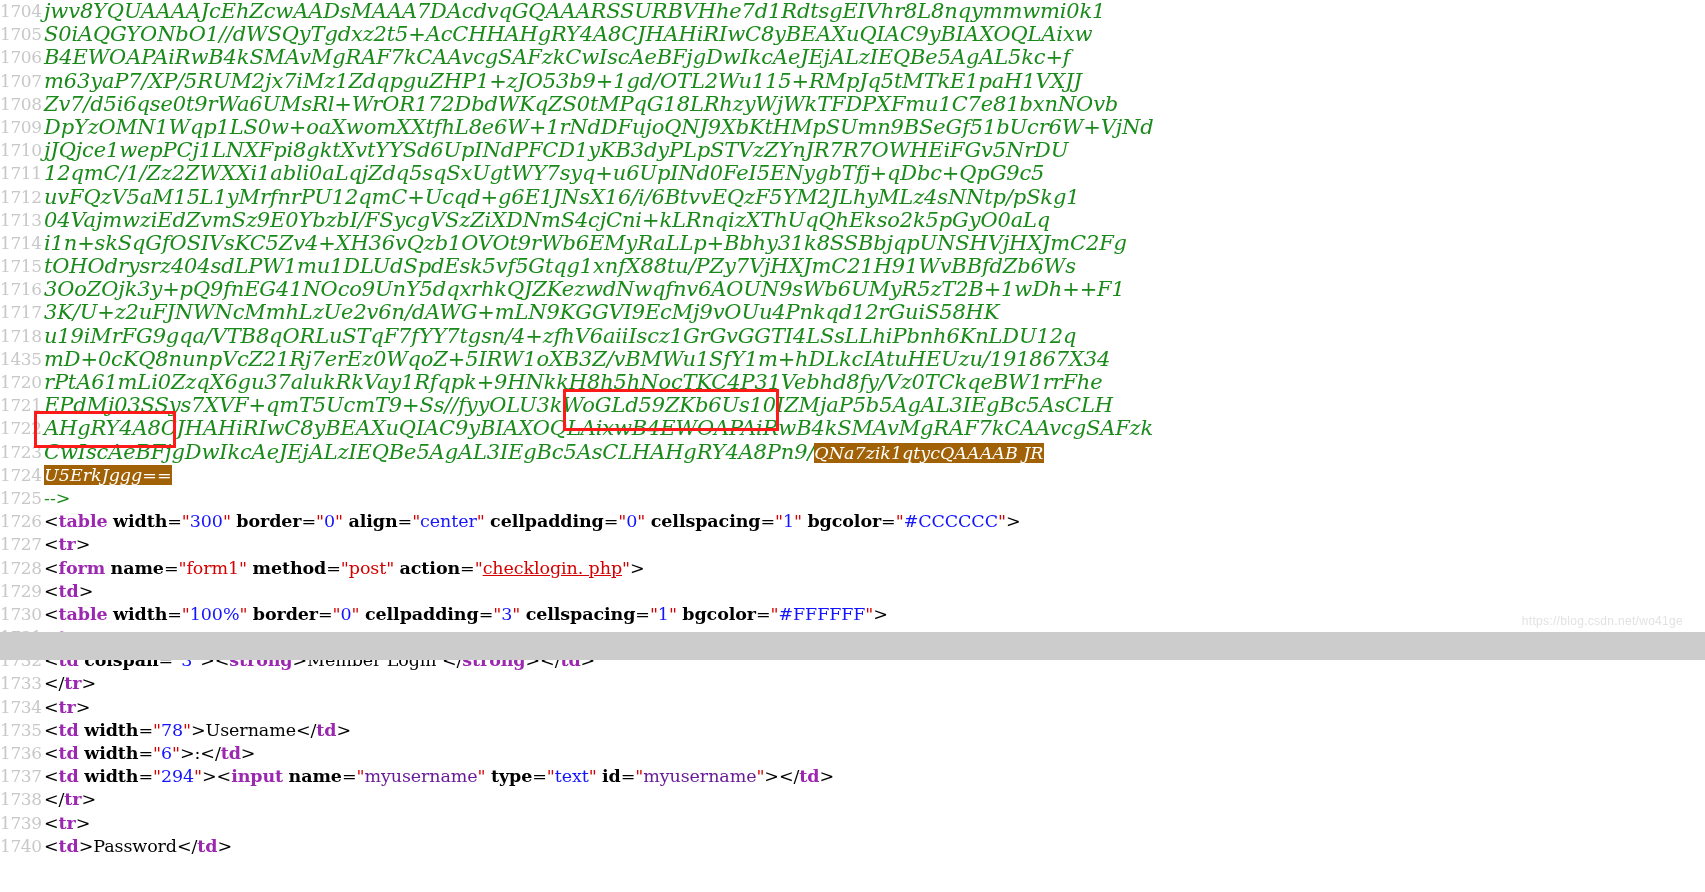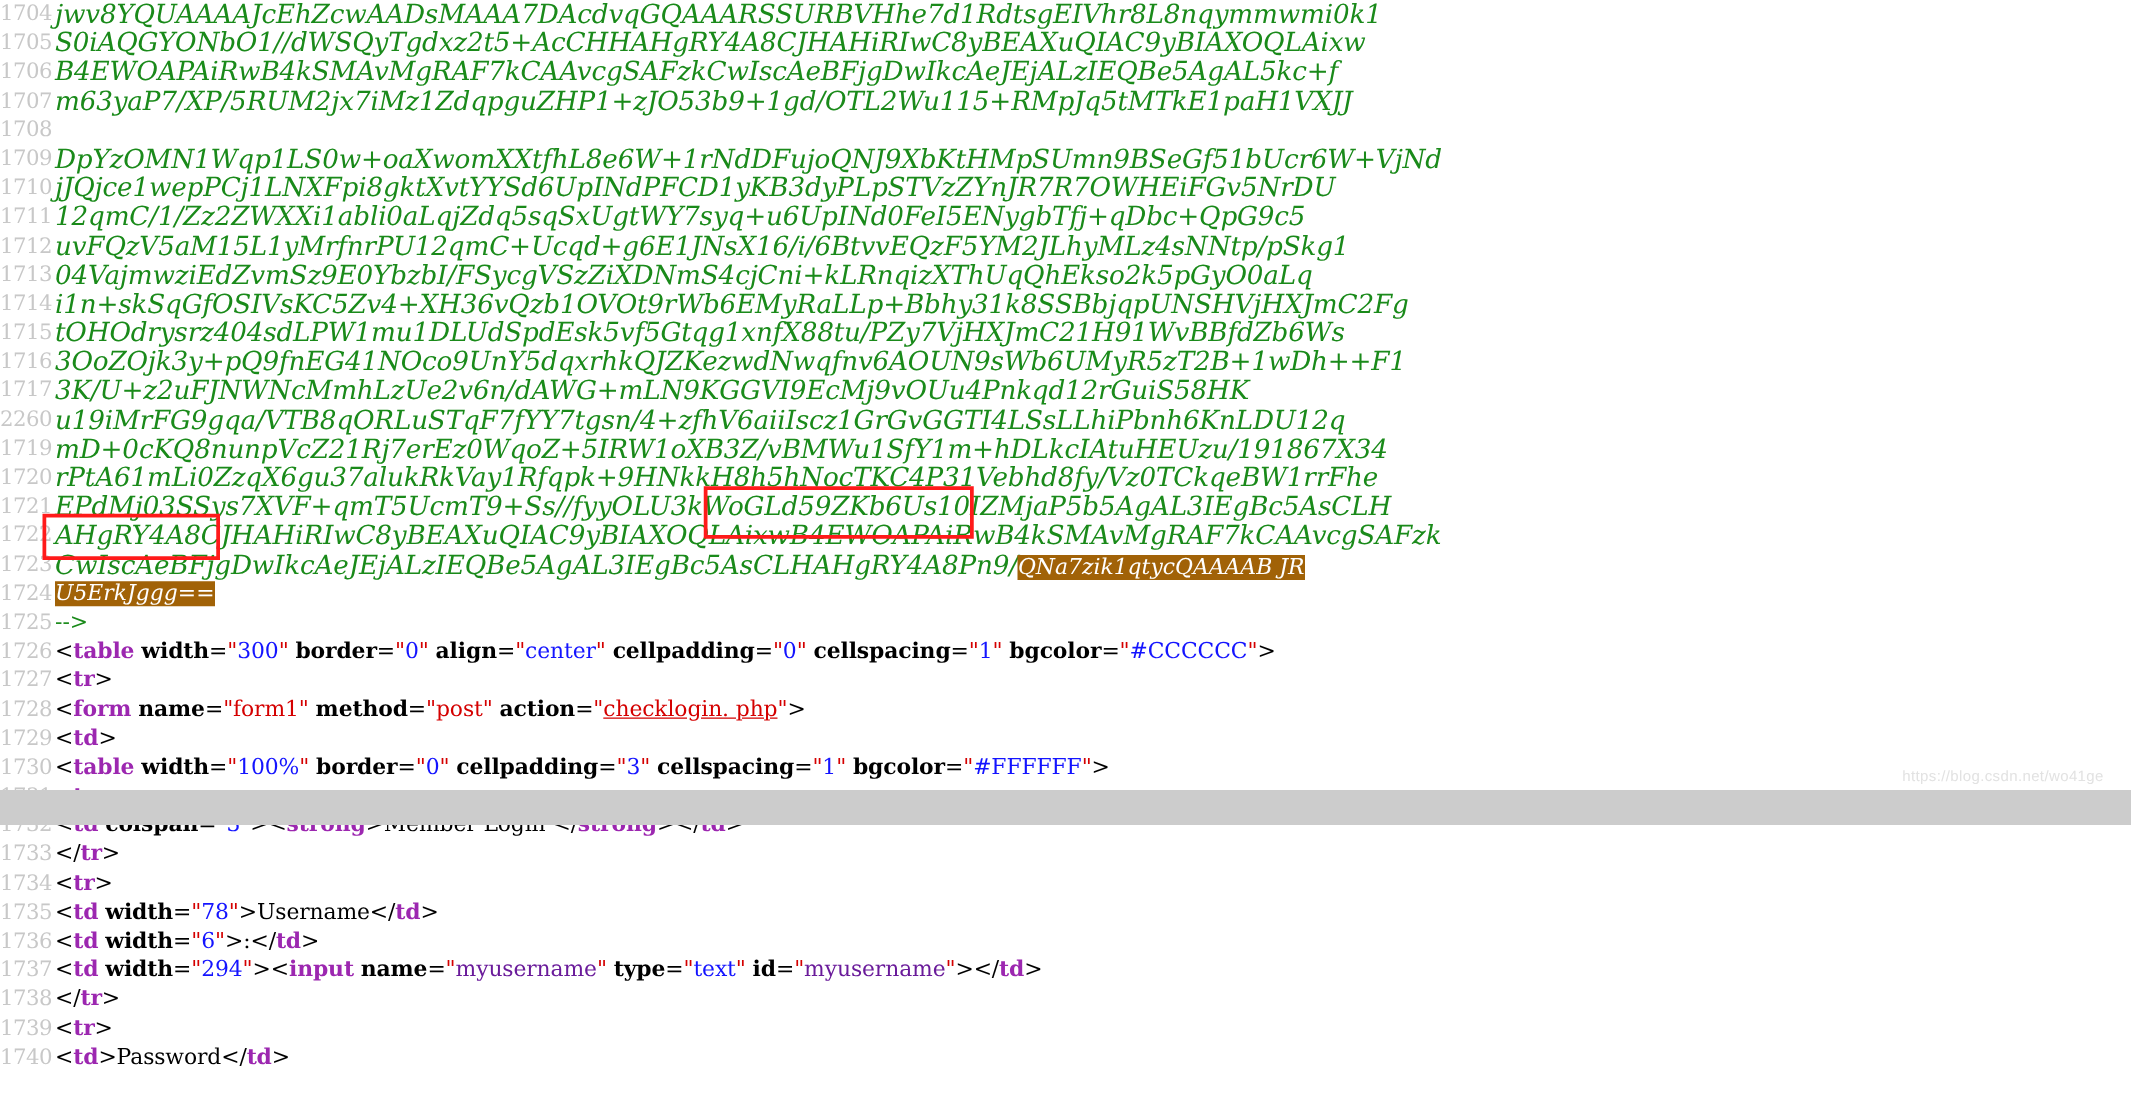--- a/index.html
+++ b/index.html
@@ -54,32 +54,32 @@
 <body>
 
 <div id="root">
 
   <div class="code-area">
     <div id="b64-lines">
         <div class="line"><div class="gutter">1704</div><div class="content"><span class="b64">jwv8YQUAAAAJcEhZcwAADsMAAA7DAcdvqGQAAARSSURBVHhe7d1RdtsgEIVhr8L8nqymmwmi0k1</span></div></div>
         <div class="line"><div class="gutter">1705</div><div class="content"><span class="b64">S0iAQGYONbO1//dWSQyTgdxz2t5+AcCHHAHgRY4A8CJHAHiRIwC8yBEAXuQIAC9yBIAXOQLAixw</span></div></div>
         <div class="line"><div class="gutter">1706</div><div class="content"><span class="b64">B4EWOAPAiRwB4kSMAvMgRAF7kCAAvcgSAFzkCwIscAeBFjgDwIkcAeJEjALzIEQBe5AgAL5kc+f</span></div></div>
         <div class="line"><div class="gutter">1707</div><div class="content"><span class="b64">m63yaP7/XP/5RUM2jx7iMz1ZdqpguZHP1+zJO53b9+1gd/OTL2Wu115+RMpJq5tMTkE1paH1VXJJ</span></div></div>
-        <div class="line"><div class="gutter">1708</div></div>
+        <div class="line"><div class="gutter">1708</div><div class="content"><span class="b64">Zv7/d5i6qse0t9rWa6UMsRl+WrOR172DbdWKqZS0tMPqG18LRhzyWjWkTFDPXFmu1C7e81bxnNOvb</span></div></div>
         <div class="line"><div class="gutter">1709</div><div class="content"><span class="b64">DpYzOMN1Wqp1LS0w+oaXwomXXtfhL8e6W+1rNdDFujoQNJ9XbKtHMpSUmn9BSeGf51bUcr6W+VjNd</span></div></div>
         <div class="line"><div class="gutter">1710</div><div class="content"><span class="b64">jJQjce1wepPCj1LNXFpi8gktXvtYYSd6UpINdPFCD1yKB3dyPLpSTVzZYnJR7R7OWHEiFGv5NrDU</span></div></div>
         <div class="line"><div class="gutter">1711</div><div class="content"><span class="b64">12qmC/1/Zz2ZWXXi1abli0aLqjZdq5sqSxUgtWY7syq+u6UpINd0FeI5ENygbTfj+qDbc+QpG9c5</span></div></div>
         <div class="line"><div class="gutter">1712</div><div class="content"><span class="b64">uvFQzV5aM15L1yMrfnrPU12qmC+Ucqd+g6E1JNsX16/i/6BtvvEQzF5YM2JLhyMLz4sNNtp/pSkg1</span></div></div>
         <div class="line"><div class="gutter">1713</div><div class="content"><span class="b64">04VajmwziEdZvmSz9E0YbzbI/FSycgVSzZiXDNmS4cjCni+kLRnqizXThUqQhEkso2k5pGyO0aLq</span></div></div>
         <div class="line"><div class="gutter">1714</div><div class="content"><span class="b64">i1n+skSqGfOSIVsKC5Zv4+XH36vQzb1OVOt9rWb6EMyRaLLp+Bbhy31k8SSBbjqpUNSHVjHXJmC2Fg</span></div></div>
         <div class="line"><div class="gutter">1715</div><div class="content"><span class="b64">tOHOdrysrz404sdLPW1mu1DLUdSpdEsk5vf5Gtqg1xnfX88tu/PZy7VjHXJmC21H91WvBBfdZb6Ws</span></div></div>
         <div class="line"><div class="gutter">1716</div><div class="content"><span class="b64">3OoZOjk3y+pQ9fnEG41NOco9UnY5dqxrhkQJZKezwdNwqfnv6AOUN9sWb6UMyR5zT2B+1wDh++F1</span></div></div>
         <div class="line"><div class="gutter">1717</div><div class="content"><span class="b64">3K/U+z2uFJNWNcMmhLzUe2v6n/dAWG+mLN9KGGVI9EcMj9vOUu4Pnkqd12rGuiS58HK</span></div></div>
-        <div class="line"><div class="gutter">2260</div><div class="content"><span class="b64">u19iMrFG9gqa/VTB8qORLuSTqF7fYY7tgsn/4+zfhV6aiiIscz1GrGvGGTI4LSsLLhiPbnh6KnLDU12q</span></div></div>
-        <div class="line"><div class="gutter">1719</div><div class="content"><span class="b64">mD+0cKQ8nunpVcZ21Rj7erEz0WqoZ+5IRW1oXB3Z/vBMWu1SfY1m+hDLkcIAtuHEUzu/191867X34</span></div></div>
+        <div class="line"><div class="gutter">1718</div><div class="content"><span class="b64">u19iMrFG9gqa/VTB8qORLuSTqF7fYY7tgsn/4+zfhV6aiiIscz1GrGvGGTI4LSsLLhiPbnh6KnLDU12q</span></div></div>
+        <div class="line"><div class="gutter">1435</div><div class="content"><span class="b64">mD+0cKQ8nunpVcZ21Rj7erEz0WqoZ+5IRW1oXB3Z/vBMWu1SfY1m+hDLkcIAtuHEUzu/191867X34</span></div></div>
         <div class="line"><div class="gutter">1720</div><div class="content"><span class="b64">rPtA61mLi0ZzqX6gu37alukRkVay1Rfqpk+9HNkkH8h5hNocTKC4P31Vebhd8fy/Vz0TCkqeBW1rrFhe</span></div></div>
         <div class="line"><div class="gutter">1721</div><div class="content"><span class="b64">EPdMj03SSys7XVF+qmT5UcmT9+Ss//fyyOLU3kWoGLd59ZKb6Us10IZMjaP5b5AgAL3IEgBc5AsCLH</span></div></div>
         <div class="line"><div class="gutter">1722</div><div class="content"><span class="b64">AHgRY4A8CJHAHiRIwC8yBEAXuQIAC9yBIAXOQLAixwB4EWOAPAiRwB4kSMAvMgRAF7kCAAvcgSAFzk</span></div></div>
         <div class="line"><div class="gutter">1723</div><div class="content"><span class="b64">CwIscAeBFjgDwIkcAeJEjALzIEQBe5AgAL3IEgBc5AsCLHAHgRY4A8Pn9/</span><span class="sel-b64">QNa7zik1qtycQAAAAB JR</span></div></div>
         <div class="line"><div class="gutter">1724</div><div class="content"><span class="sel-b64">U5ErkJggg==</span></div></div>
         <div class="line"><div class="gutter">1725</div><div class="content"><span class="comment">--&gt;</span></div></div>
       </div>
     <div id="html-lines">
         <div class="line html-line"><div class="gutter">1726</div><div class="content"><span class="tok-punct">&lt;</span><span class="tag">table</span><span class="plain"> </span><span class="attr">width</span><span class="eq">=</span><span class="str">"</span><span class="num">300</span><span class="str">"</span><span class="plain"> </span><span class="attr">border</span><span class="eq">=</span><span class="str">"</span><span class="num">0</span><span class="str">"</span><span class="plain"> </span><span class="attr">align</span><span class="eq">=</span><span class="str">"</span><span class="kw">center</span><span class="str">"</span><span class="plain"> </span><span class="attr">cellpadding</span><span class="eq">=</span><span class="str">"</span><span class="num">0</span><span class="str">"</span><span class="plain"> </span><span class="attr">cellspacing</span><span class="eq">=</span><span class="str">"</span><span class="num">1</span><span class="str">"</span><span class="plain"> </span><span class="attr">bgcolor</span><span class="eq">=</span><span class="str">"</span><span class="kw">#CCCCCC</span><span class="str">"</span><span class="tok-punct">&gt;</span></div></div>
         <div class="line html-line"><div class="gutter">1727</div><div class="content"><span class="tok-punct">&lt;</span><span class="tag">tr</span><span class="tok-punct">&gt;</span></div></div>

